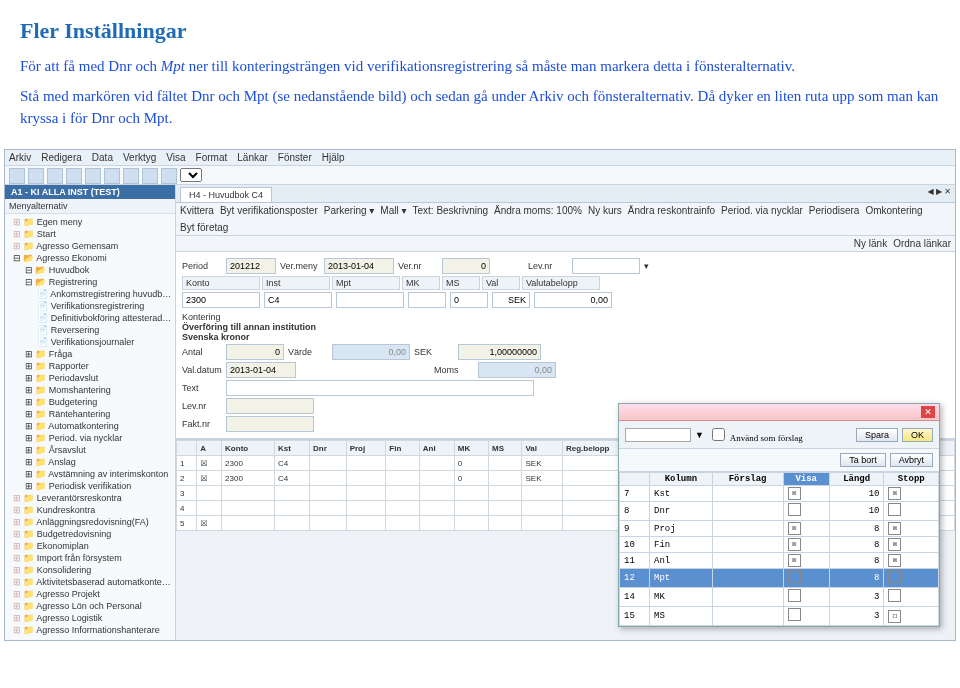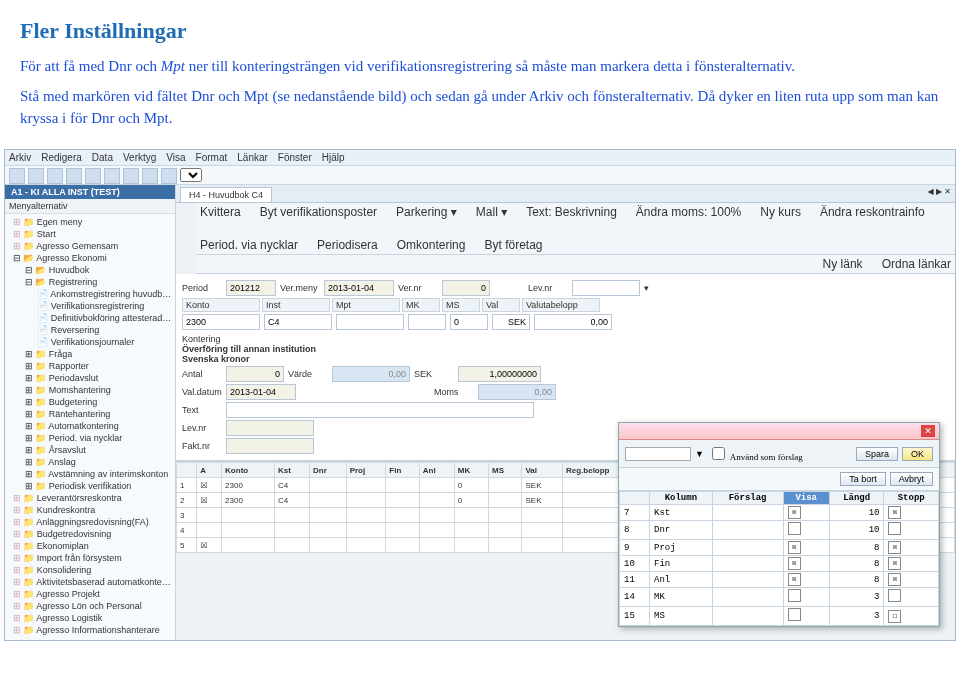--- a/index.html
+++ b/index.html
@@ -29,21 +29,21 @@
 .tree .lv2 { padding-left:16px; }
 .tree .lv2::before { content:"⊞ 📁 "; }
 .tree .lv2o { padding-left:16px; }
 .tree .lv2o::before { content:"⊟ 📂 "; }
 .tree .lv3 { padding-left:28px; }
 .tree .lv3::before { content:"📄 "; }
 
 .main { flex:1; display:flex; flex-direction:column; background:#eef2f6; min-width:0; }
 .tabstrip { background:#e4ecf4; padding:2px 4px 0; border-bottom:1px solid #b8c7d8; }
 .tabstrip .tab { display:inline-block; background:#fff; border:1px solid #b8c7d8; border-bottom:none; padding:2px 8px; font-size:9px; }
-.toolbar2 { background:#f2f6fa; padding:2px 4px; border-bottom:1px solid #c8d4e0; font-size:12px; display:flex; gap:19px; flex-wrap:wrap;margin-left:20px; }
+.toolbar2 { background:#f2f6fa; padding:2px 4px; border-bottom:1px solid #c8d4e0; font-size:10px; display:flex; gap:6px; flex-wrap:wrap; }
 .toolbar2 span { white-space:nowrap; }
 
 .form { background:#fff; padding:4px 6px; border-bottom:1px solid #c8d4e0; font-size:9px; }
 .frow { display:flex; gap:4px; align-items:center; margin:2px 0; }
 .frow .lbl { min-width:40px; }
 .frow input, .frow .cell { border:1px solid #b8c7d8; padding:1px 3px; background:#fff; height:12px; font-size:9px; }
 .frow .ro { background:#f2f2e6; }
 .frow .bluecell { background:#d8e6f4; color:#888; }
 .hdrrow { display:flex; gap:2px; font-size:9px; }
 .hdrrow div { border:1px solid #c8d4e0; background:#eef3f8; padding:1px 3px; text-align:left; }
@@ -417,20 +417,28 @@
           </tr>
           <tr>
             <td>11</td>
             <td>Anl</td>
             <td></td>
             <td><span class="cb">☒</span></td>
             <td style="text-align:right">8</td>
             <td><span class="cb">☒</span></td>
           </tr>
           <tr>
+            <td class="sel">12</td>
+            <td class="sel">Mpt</td>
+            <td class="sel"></td>
+            <td class="sel"><span class="cb"></span></td>
+            <td class="sel" style="text-align:right">8</td>
+            <td class="sel"><span class="cb"></span></td>
+          </tr>
+          <tr>
             <td>14</td>
             <td>MK</td>
             <td></td>
             <td><span class="cb"></span></td>
             <td style="text-align:right">3</td>
             <td><span class="cb"></span></td>
           </tr>
           <tr>
             <td>15</td>
             <td>MS</td>

